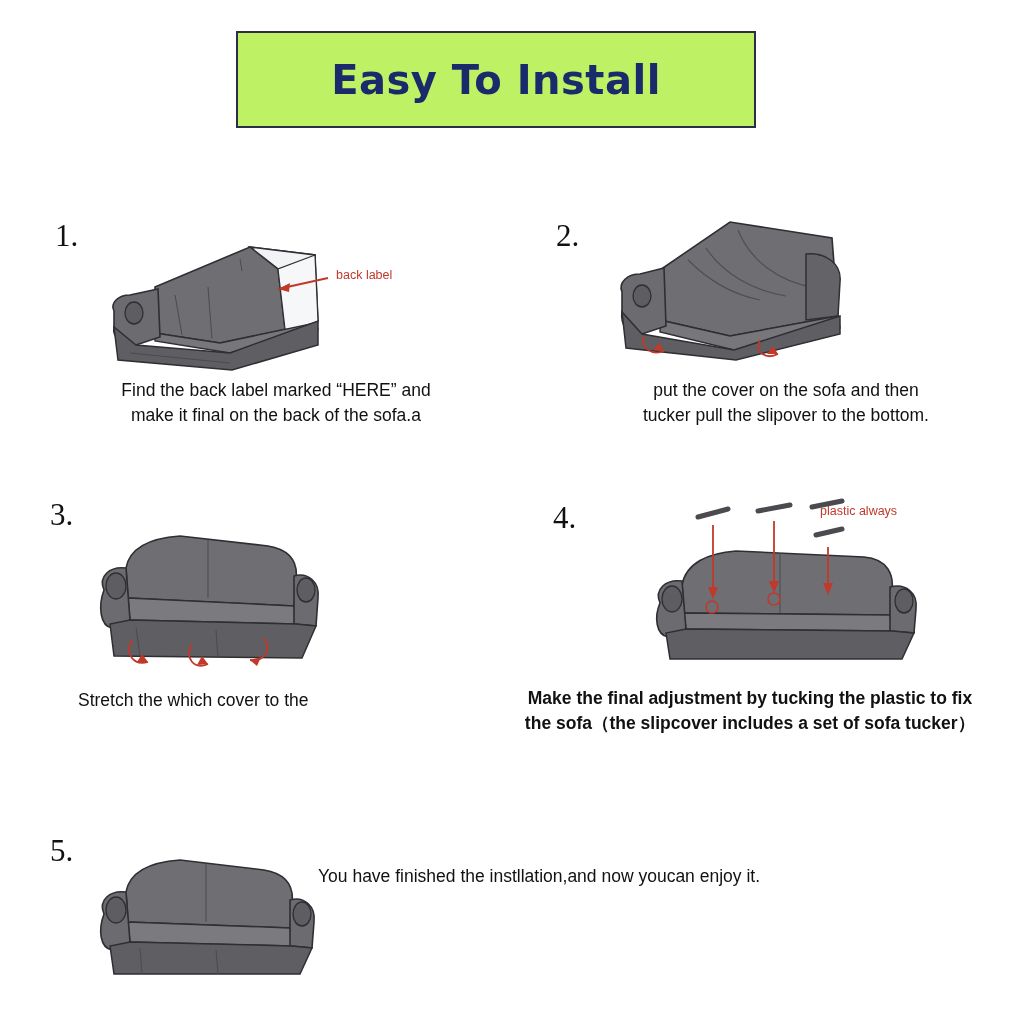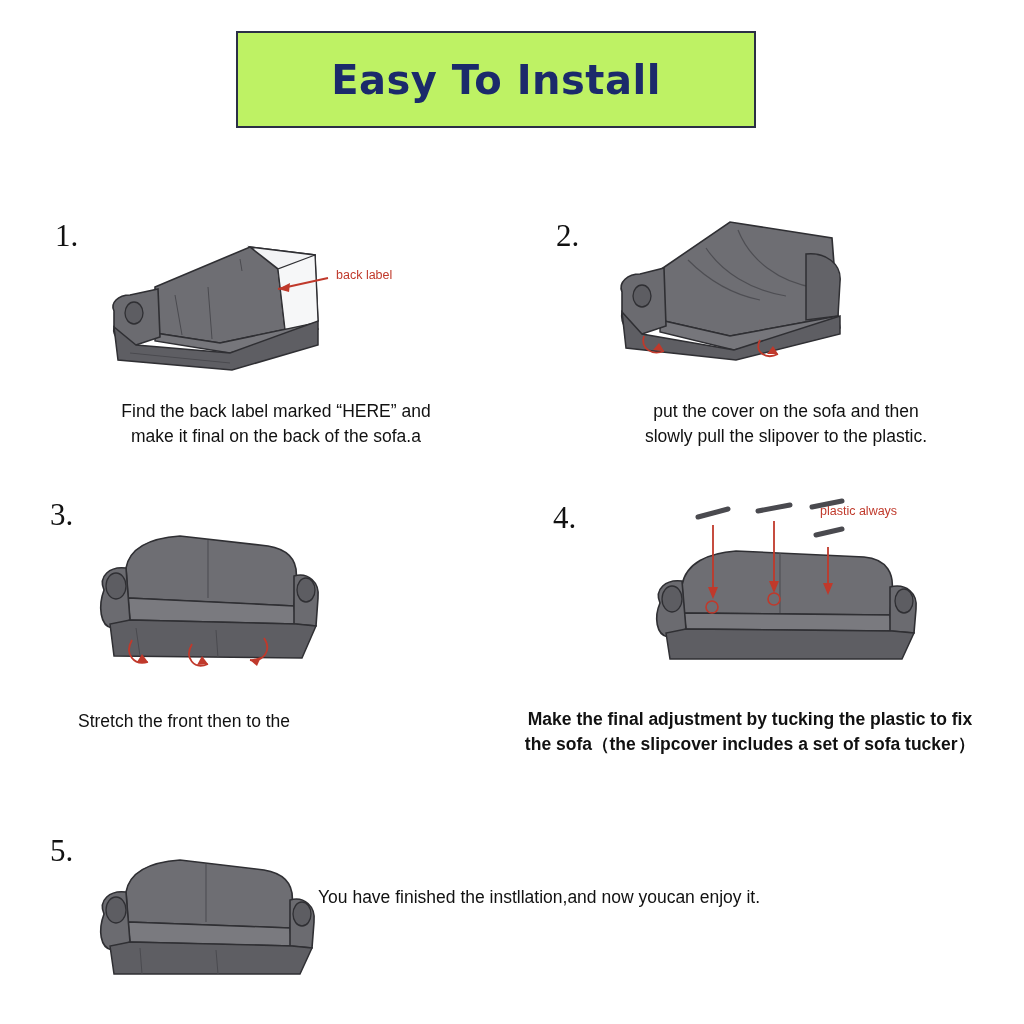--- a/index.html
+++ b/index.html
@@ -48,21 +48,20 @@
     font-family: "Liberation Serif", serif;
     font-size: 31px;
     color: #111111;
   }
   .caption {
     position: absolute;
     font-size: 17.5px;
     line-height: 25px;
     color: #111111;
     text-align: center;
-    margin-top: 21px;
   }
   .caption.left {
     text-align: left;
   }
 
   .sofa-wrap {
     position: absolute;
   }
   svg { display: block; overflow: visible; }
 
@@ -140,21 +139,21 @@
 
       <path d="M34 128 C30 140 42 148 54 143" stroke="#c0392b" stroke-width="1.8" fill="none"></path>
       <path d="M54 143 L43 142 L49 135 Z" fill="#c0392b"></path>
       <path d="M150 132 C144 144 156 152 168 146" stroke="#c0392b" stroke-width="1.8" fill="none"></path>
       <path d="M168 146 L157 146 L163 138 Z" fill="#c0392b"></path>
     </svg>
   </div>
 
   <div class="caption" style="left:576px; top:378px; width:420px;">
     <div>put the cover on the sofa and then</div>
-    <div>slowly pull the slipover to the plastic.</div>
+    <div>tucker pull the slipover to the bottom.</div>
   </div>
 </div>
 
 <div class="step">
   <div class="step-num" style="left:50px; top:497px;">3.</div>
 
   <div class="sofa-wrap" style="left:96px; top:520px;">
     <svg width="230" height="150" viewBox="0 0 230 150">
 
       <path d="M30 48 C34 26 56 18 84 16 L172 26 C196 30 202 44 200 60 L198 86 L32 78 Z" fill="#6e6e73" stroke="#2f2f33" stroke-width="1.6"></path>
@@ -175,21 +174,21 @@
       <path d="M36 120 C28 134 38 146 52 142" stroke="#c0392b" stroke-width="1.8" fill="none"></path>
       <path d="M52 142 L41 142 L46 134 Z" fill="#c0392b"></path>
       <path d="M96 124 C88 138 98 150 112 144" stroke="#c0392b" stroke-width="1.8" fill="none"></path>
       <path d="M112 144 L101 145 L106 136 Z" fill="#c0392b"></path>
       <path d="M168 118 C176 130 168 142 154 140" stroke="#c0392b" stroke-width="1.8" fill="none"></path>
       <path d="M154 140 L165 137 L161 146 Z" fill="#c0392b"></path>
     </svg>
   </div>
 
   <div class="caption left" style="left:78px; top:688px; width:430px;">
-    <div>Stretch the front then to the</div>
+    <div>Stretch the which cover to the</div>
   </div>
 </div>
 
 <div class="step">
   <div class="step-num" style="left:553px; top:500px;">4.</div>
 
   <div class="sofa-wrap" style="left:650px; top:495px;">
     <svg width="290" height="170" viewBox="0 0 290 170">
 
       <g>

